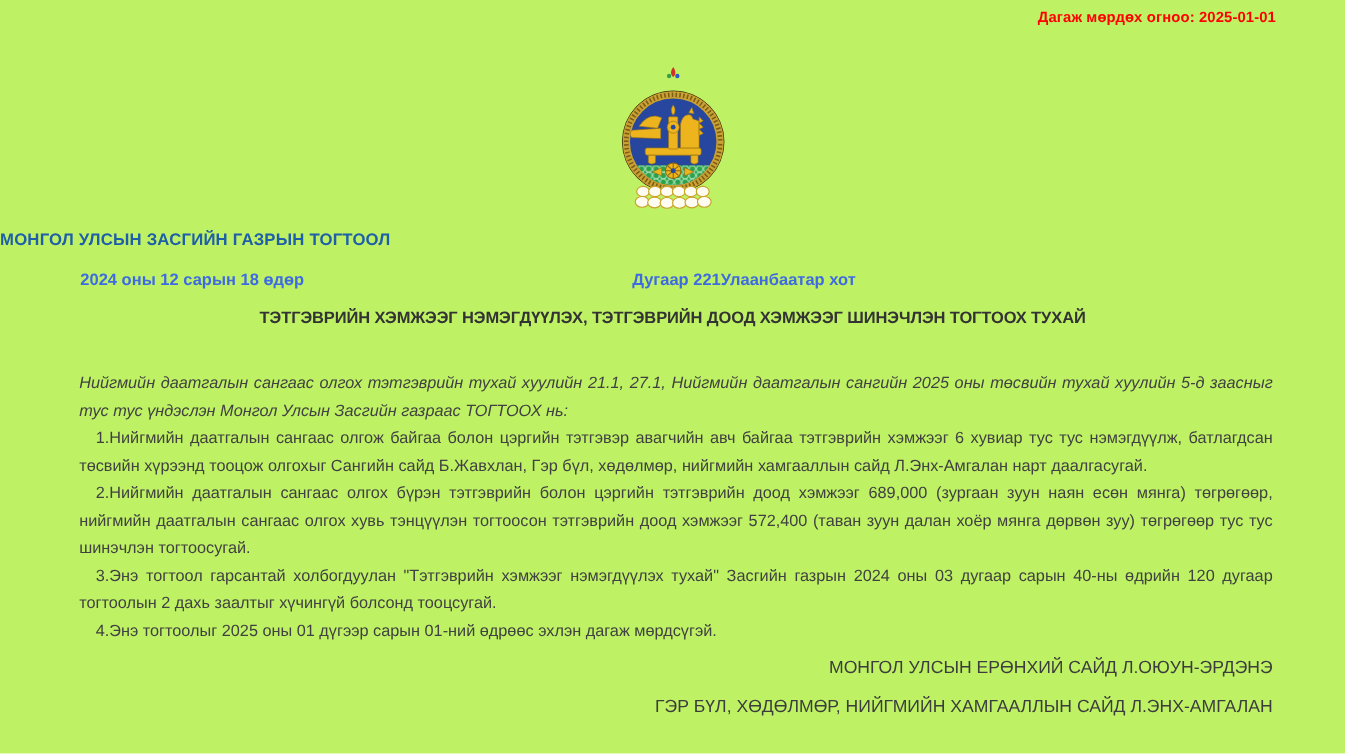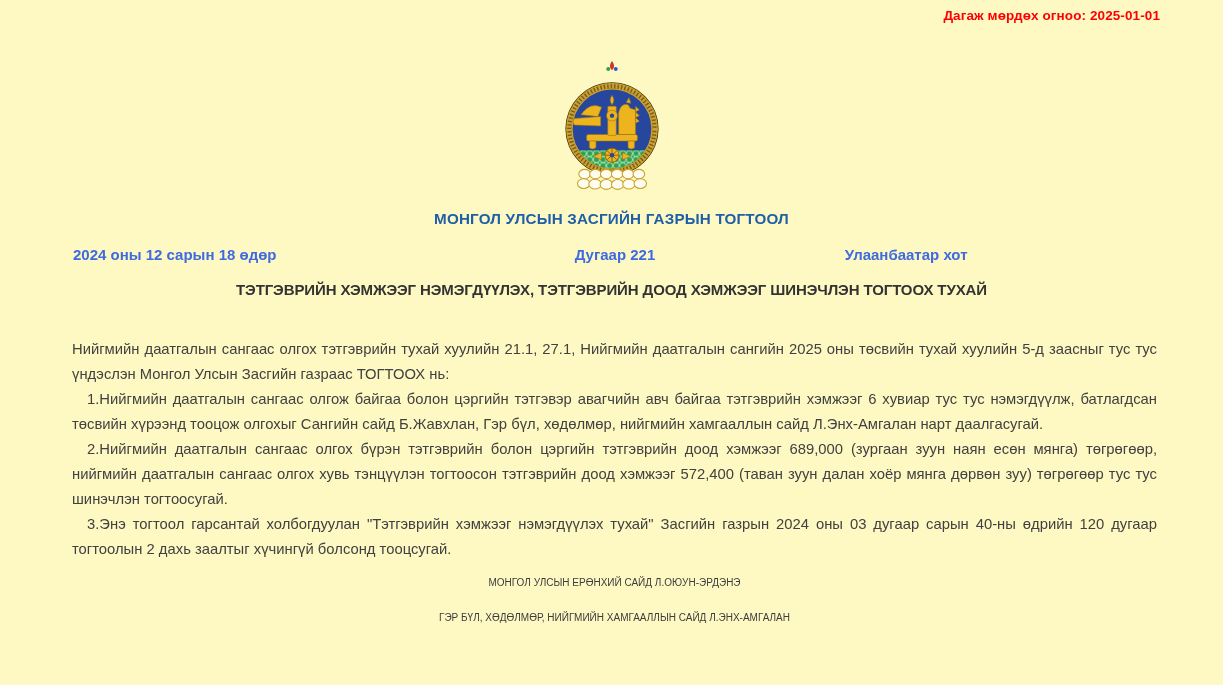--- a/index.html
+++ b/index.html
@@ -8,83 +8,82 @@
     background: #ffffff;
     width: 1223px;
     height: 685px;
     overflow: hidden;
     font-family: "Liberation Sans", sans-serif;
   }
   .page {
     position: relative;
     width: 1223px;
     height: 685px;
-    background: #fef9c3;
+    background: #bef264;
   }
   .effective-date {
     position: absolute;
     top: 8px;
     right: 63px;
     color: #ff0000;
     font-size: 13.5px;
     font-weight: bold;
     letter-spacing: 0.1px;
   }
   .emblem-wrap {
     padding-top: 60px;
     display: flex;
     justify-content: center;
   }
   .org-heading {
     margin: 18px 0 0 0;
-    text-align: center;
     color: #1e5fa8;
     font-size: 15.2px;
     font-weight: bold;
     letter-spacing: 0.2px;
     line-height: 17px;
   }
   .meta-row {
     margin-top: 19px;
     padding: 0 66px 0 73px;
     display: grid;
     grid-template-columns: 1fr auto 1fr;
     align-items: center;
     color: #3f6be1;
     font-size: 15px;
     line-height: 17px;
     font-weight: bold;
   }
   .meta-row .meta-left  { text-align: left; }
   .meta-row .meta-center{ text-align: left; }
-  .meta-row .meta-right { text-align: center; }
+  .meta-row .meta-right { text-align: left; }
   .decree-title {
     margin: 18px 40px 16px 40px;
     text-align: center;
     color: #333333;
     font-size: 15px;
     font-weight: bold;
     line-height: 17px;
     letter-spacing: -0.1px;
   }
   p.body-par {
     margin: 0 66px 0 72px;
     color: #414141;
     font-size: 14.8px;
     line-height: 25px;
     text-align: justify;
   }
-  p.preamble { margin-top: 39px; }
+  p.preamble { margin-top: 39px; font-style: italic; }
   p.clause   { text-indent: 15px; }
   p.signature {
     margin: 11px 66px 0 72px;
     color: #3c3c3c;
-    font-size: 10px;
+    font-size: 16px;
     line-height: 19px;
-    text-align: center;
+    text-align: right;
   }
   p.signature.second { margin-top: 16px; }
 </style>
 </head>
 <body>
 
 <div class="page">
 
   <div class="effective-date">Дагаж мөрдөх огноо: 2025-01-01</div>
 
@@ -169,18 +168,19 @@
   <h2 class="decree-title">ТЭТГЭВРИЙН ХЭМЖЭЭГ НЭМЭГДҮҮЛЭХ, ТЭТГЭВРИЙН ДООД ХЭМЖЭЭГ ШИНЭЧЛЭН ТОГТООХ ТУХАЙ</h2>
 
   <p class="body-par preamble">Нийгмийн даатгалын сангаас олгох тэтгэврийн тухай хуулийн 21.1, 27.1, Нийгмийн даатгалын сангийн 2025 оны төсвийн тухай хуулийн 5-д заасныг тус тус үндэслэн Монгол Улсын Засгийн газраас ТОГТООХ нь:</p>
 
   <p class="body-par clause">1.Нийгмийн даатгалын сангаас олгож байгаа болон цэргийн тэтгэвэр авагчийн авч байгаа тэтгэврийн хэмжээг 6 хувиар тус тус нэмэгдүүлж, батлагдсан төсвийн хүрээнд тооцож олгохыг Сангийн сайд Б.Жавхлан, Гэр бүл, хөдөлмөр, нийгмийн хамгааллын сайд Л.Энх-Амгалан нарт даалгасугай.</p>
 
   <p class="body-par clause">2.Нийгмийн даатгалын сангаас олгох бүрэн тэтгэврийн болон цэргийн тэтгэврийн доод хэмжээг 689,000 (зургаан зуун наян есөн мянга) төгрөгөөр, нийгмийн даатгалын сангаас олгох хувь тэнцүүлэн тогтоосон тэтгэврийн доод хэмжээг 572,400 (таван зуун далан хоёр мянга дөрвөн зуу) төгрөгөөр тус тус шинэчлэн тогтоосугай.</p>
 
   <p class="body-par clause">3.Энэ тогтоол гарсантай холбогдуулан "Тэтгэврийн хэмжээг нэмэгдүүлэх тухай" Засгийн газрын 2024 оны 03 дугаар сарын 40-ны өдрийн 120 дугаар тогтоолын 2 дахь заалтыг хүчингүй болсонд тооцсугай.</p>
 
+  <p class="body-par clause">4.Энэ тогтоолыг 2025 оны 01 дүгээр сарын 01-ний өдрөөс эхлэн дагаж мөрдсүгэй.</p>
 
   <p class="signature">МОНГОЛ УЛСЫН ЕРӨНХИЙ САЙД Л.ОЮУН-ЭРДЭНЭ</p>
 
   <p class="signature second">ГЭР БҮЛ, ХӨДӨЛМӨР, НИЙГМИЙН ХАМГААЛЛЫН САЙД Л.ЭНХ-АМГАЛАН</p>
 
 </div>
 
 </body></html>

